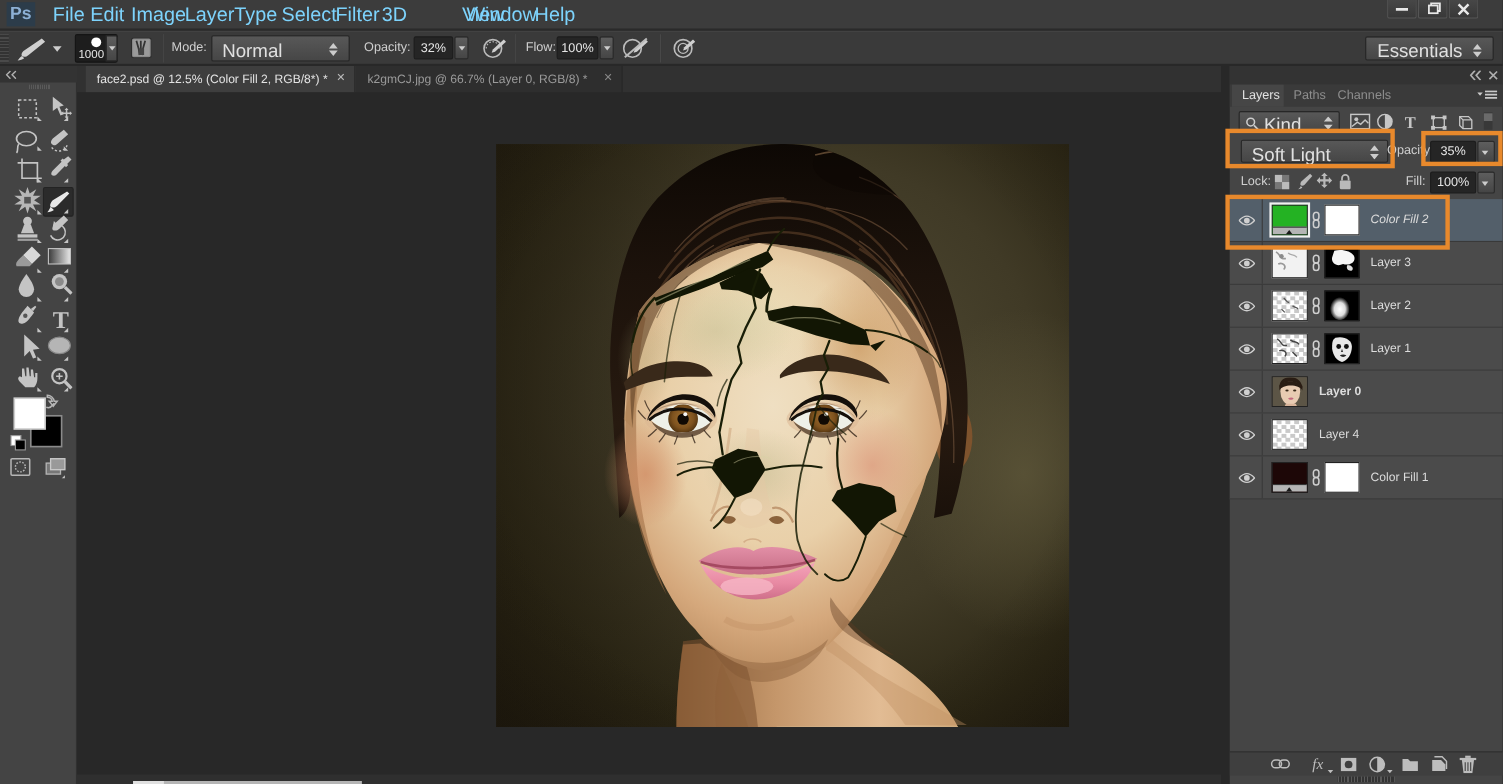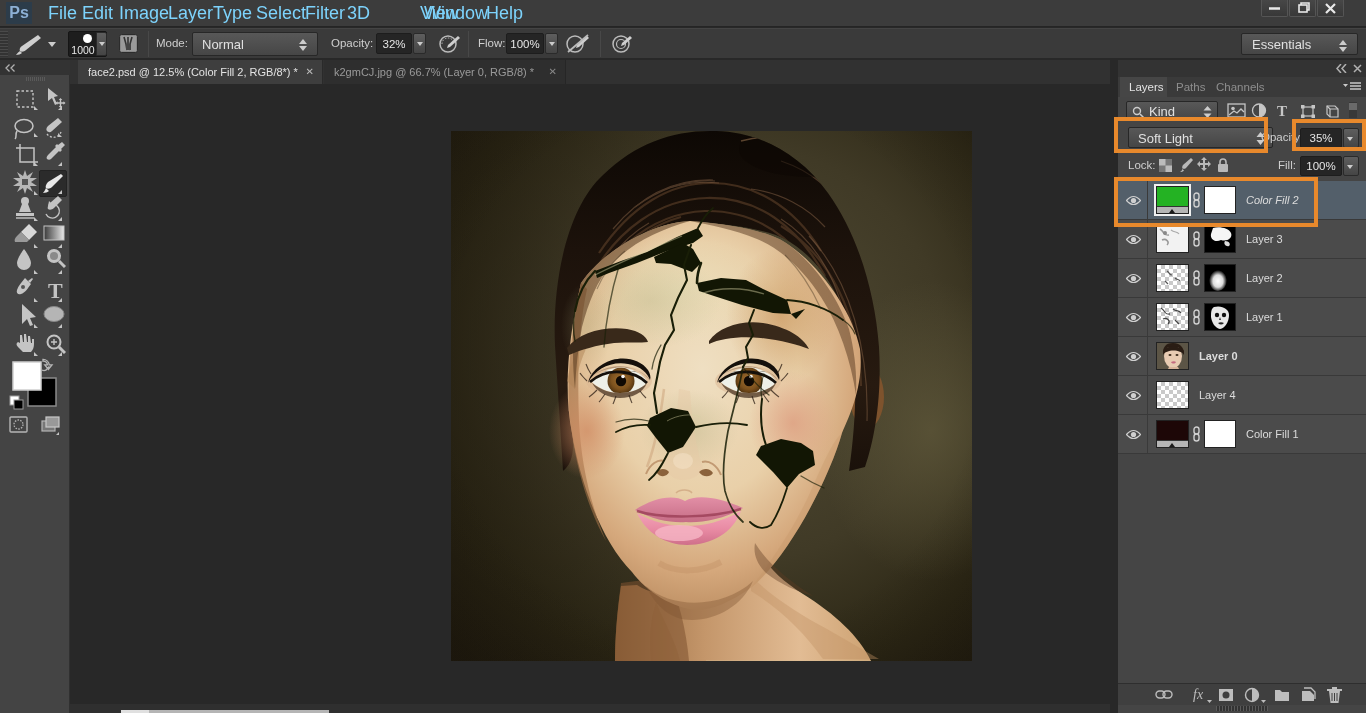--- a/index.html
+++ b/index.html
@@ -24,21 +24,21 @@
 .darkfield { background:#252525; border:1px solid #1d1d1d; color:#e5e5e5;
   font-size:11.5px; text-align:center; height:21px; line-height:20px; top:33px;
   border-radius:2px; }
 .dropbtn { height:21px; width:13px; top:33px; background:linear-gradient(#5e5e5e,#454545);
   border:1px solid #2a2a2a; border-radius:2px; }
 .dropbtn:after { content:""; position:absolute; left:3px; top:8px;
   border-left:3.5px solid transparent; border-right:3.5px solid transparent;
   border-top:4px solid #ccc; }
 .vsep { top:31px; width:1px; height:26px; background:#2d2d2d; border-right:1px solid #484848; }
 .combo { background:linear-gradient(#585858,#464646); border:1px solid #272727;
-  border-radius:2px; color:#e0e0e0; font-size:13px; }
+  border-radius:2px; color:#e0e0e0; font-size:17px; }
 .updown:after { content:""; position:absolute; right:10px; top:6px;
   border-left:4px solid transparent; border-right:4px solid transparent;
   border-bottom:5px solid #ccc; }
 .updown:before { content:""; position:absolute; right:10px; top:13px;
   border-left:4px solid transparent; border-right:4px solid transparent;
   border-top:5px solid #ccc; }
 
 #toolcol { left:0; top:60px; width:70px; height:653px; background:#444444;
   border-right:1px solid #303030; }
 #toolcoltop { left:0; top:60px; width:70px; height:15px; background:#333333; }
@@ -604,21 +604,21 @@
       <rect x="84.5" y="3" width="3.5" height="3.5" fill="#c6c6c6" stroke="none"></rect>
       <rect x="74" y="12.5" width="3.5" height="3.5" fill="#c6c6c6" stroke="none"></rect>
       <rect x="84.5" y="12.5" width="3.5" height="3.5" fill="#c6c6c6" stroke="none"></rect>
       <path d="M100 4 h8 l3 3 v8 h-8 l-3 -3 Z" stroke-width="1.2"></path>
       <path d="M100 4 l3 3 M103 7 h8 M103 7 v8" stroke-width="1.2"></path>
     </g>
     <rect x="122" y="0" width="8" height="16" fill="#383838"></rect>
     <rect x="122" y="1" width="8" height="7" fill="#6a6a6a"></rect>
   </svg>
 
-  <div class="abs combo" style="left:1128px; top:127px; width:145px; height:21px;">
+  <div class="abs combo" style="left:1128px; top:127px; width:134px; height:21px;">
     <span style="position:absolute; left:9px; top:3px;">Soft Light</span>
     <svg style="position:absolute; right:7px; top:4px;" width="9" height="13" viewBox="0 0 9 13">
       <path d="M4.5 0 L8.5 5 L0.5 5 Z M4.5 13 L8.5 8 L0.5 8 Z" fill="#ccc"></path>
       <path d="M255 529 L 420 529 L 420 530 L 255 530 Z" fill="#d8c498" opacity="0.3"></path>
   </svg>
   </div>
   <div class="abs" style="left:1261px; top:131px; color:#cfcfcf; font-size:11.5px;">Opacity:</div>
   <div class="abs darkfield" style="left:1300px; top:128px; width:42px; height:20px; line-height:19px;">35%</div>
   <div class="abs dropbtn" style="left:1343px; top:128px; width:16px; height:20px;"></div>
 

